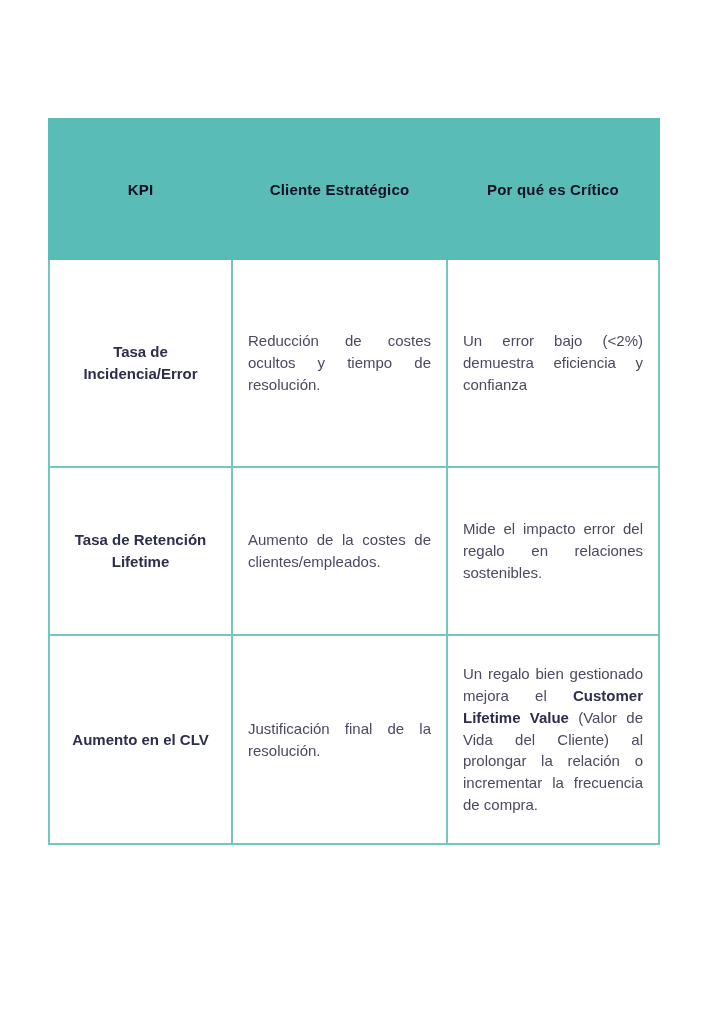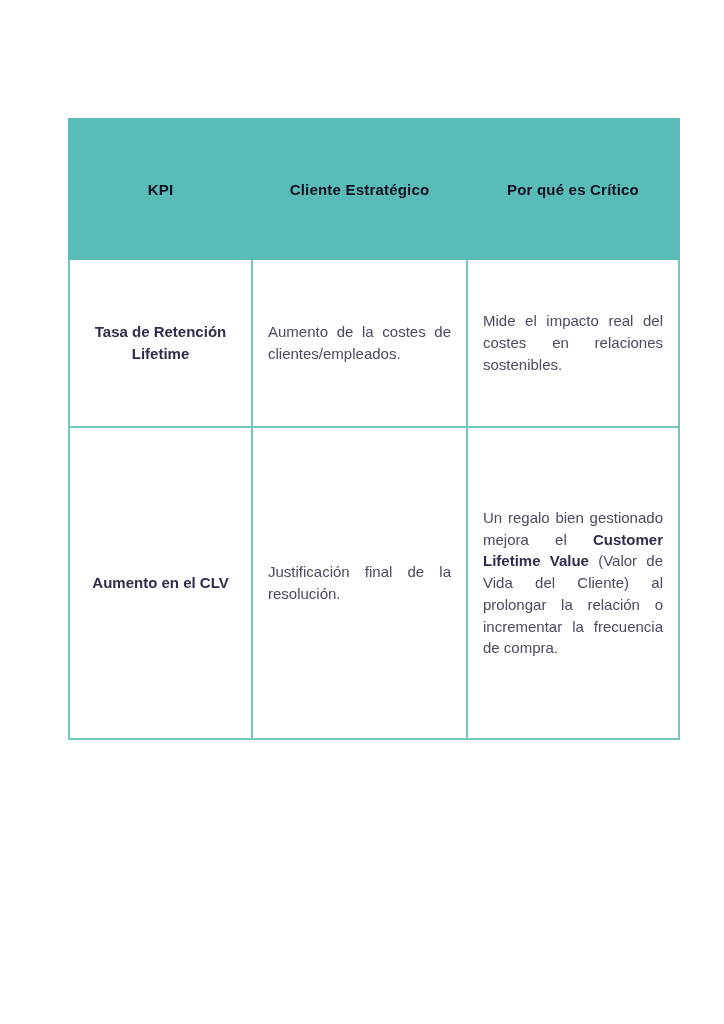--- a/index.html
+++ b/index.html
@@ -5,21 +5,21 @@
   html, body { margin: 0; padding: 0; }
   body {
     width: 724px; height: 1024px;
     background: #ffffff;
     font-family: "Liberation Sans", sans-serif;
     position: relative;
     overflow: hidden;
   }
   .kpi-table {
     position: absolute;
-    left: 68px; top: 118px;
+    left: 48px; top: 118px;
     width: 610px;
     border-collapse: collapse;
     table-layout: fixed;
   }
   .kpi-table th, .kpi-table td {
     border: 2px solid var(--border, #74c6c1);
     vertical-align: middle;
     box-sizing: border-box;
   }
   .kpi-table thead th {
@@ -27,21 +27,21 @@
     border-color: var(--accent, #5abcb6);
     color: var(--header_text, #101022);
     font-weight: bold;
     font-size: 15px;
     text-align: center;
     height: 140px;
     letter-spacing: 0.2px;
   }
   .row-1 td { height: 208px; }
   .row-2 td { height: 168px; }
-  .row-3 td { height: 312px; }
+  .row-3 td { height: 209px; }
   td.kpi-cell {
     text-align: center;
     font-weight: bold;
     color: var(--kpi_text, #2d2d4d);
     font-size: 15px;
     line-height: 1.45;
     padding: 10px 14px;
   }
   td.body-cell {
     text-align: justify;
@@ -65,24 +65,29 @@
     <col style="width:212px">
   </colgroup>
   <thead>
     <tr>
       <th>KPI</th>
       <th>Cliente Estratégico</th>
       <th>Por qué es Crítico</th>
     </tr>
   </thead>
   <tbody>
+    <tr class="row-1">
+      <td class="kpi-cell">Tasa de Incidencia/Error</td>
+      <td class="body-cell">Reducción de costes ocultos y tiempo de resolución.</td>
+      <td class="body-cell">Un error bajo (&lt;2%) demuestra eficiencia y confianza</td>
+    </tr>
     <tr class="row-2">
       <td class="kpi-cell">Tasa de Retención Lifetime</td>
       <td class="body-cell">Aumento de la costes de clientes/empleados.</td>
-      <td class="body-cell">Mide el impacto real del costes en relaciones sostenibles.</td>
+      <td class="body-cell">Mide el impacto error del regalo en relaciones sostenibles.</td>
     </tr>
     <tr class="row-3">
       <td class="kpi-cell">Aumento en el CLV</td>
       <td class="body-cell">Justificación final de la resolución.</td>
       <td class="body-cell"><span>Un regalo bien gestionado mejora el </span><strong>Customer Lifetime Value</strong><span> (Valor de Vida del Cliente) al prolongar la relación o incrementar la frecuencia de compra.</span></td>
     </tr>
   </tbody>
 </table>
 
 </body></html>

